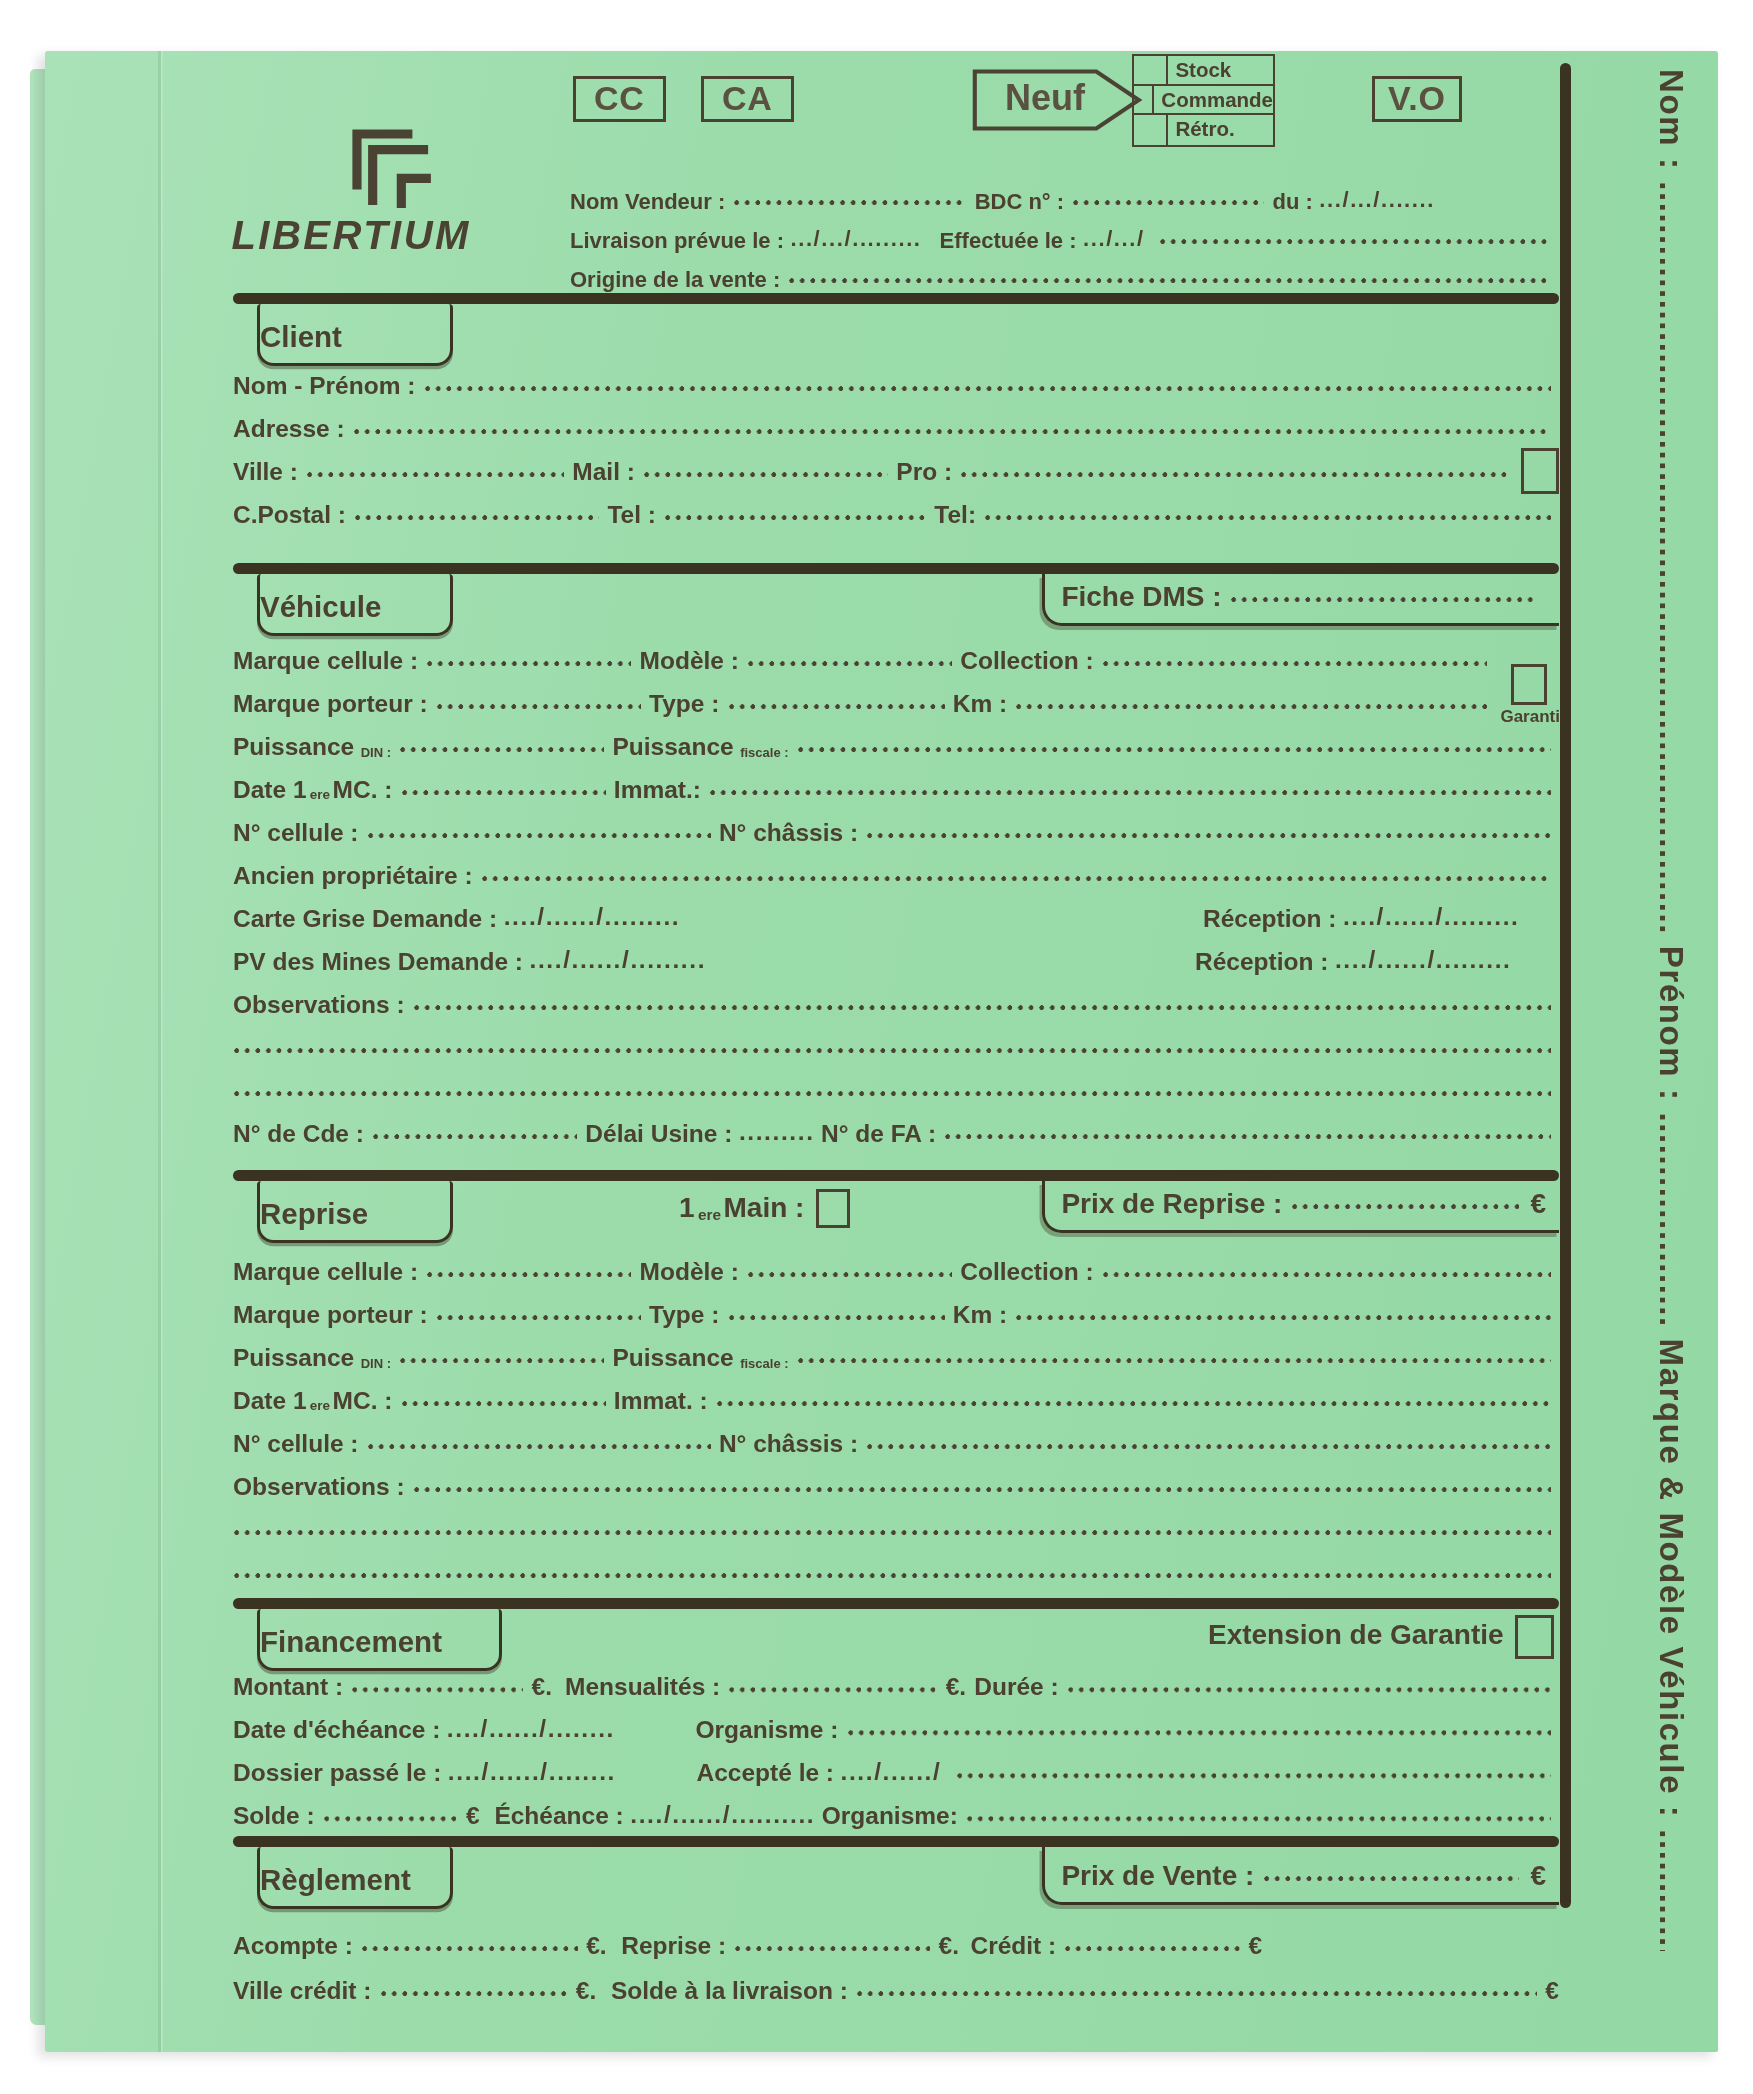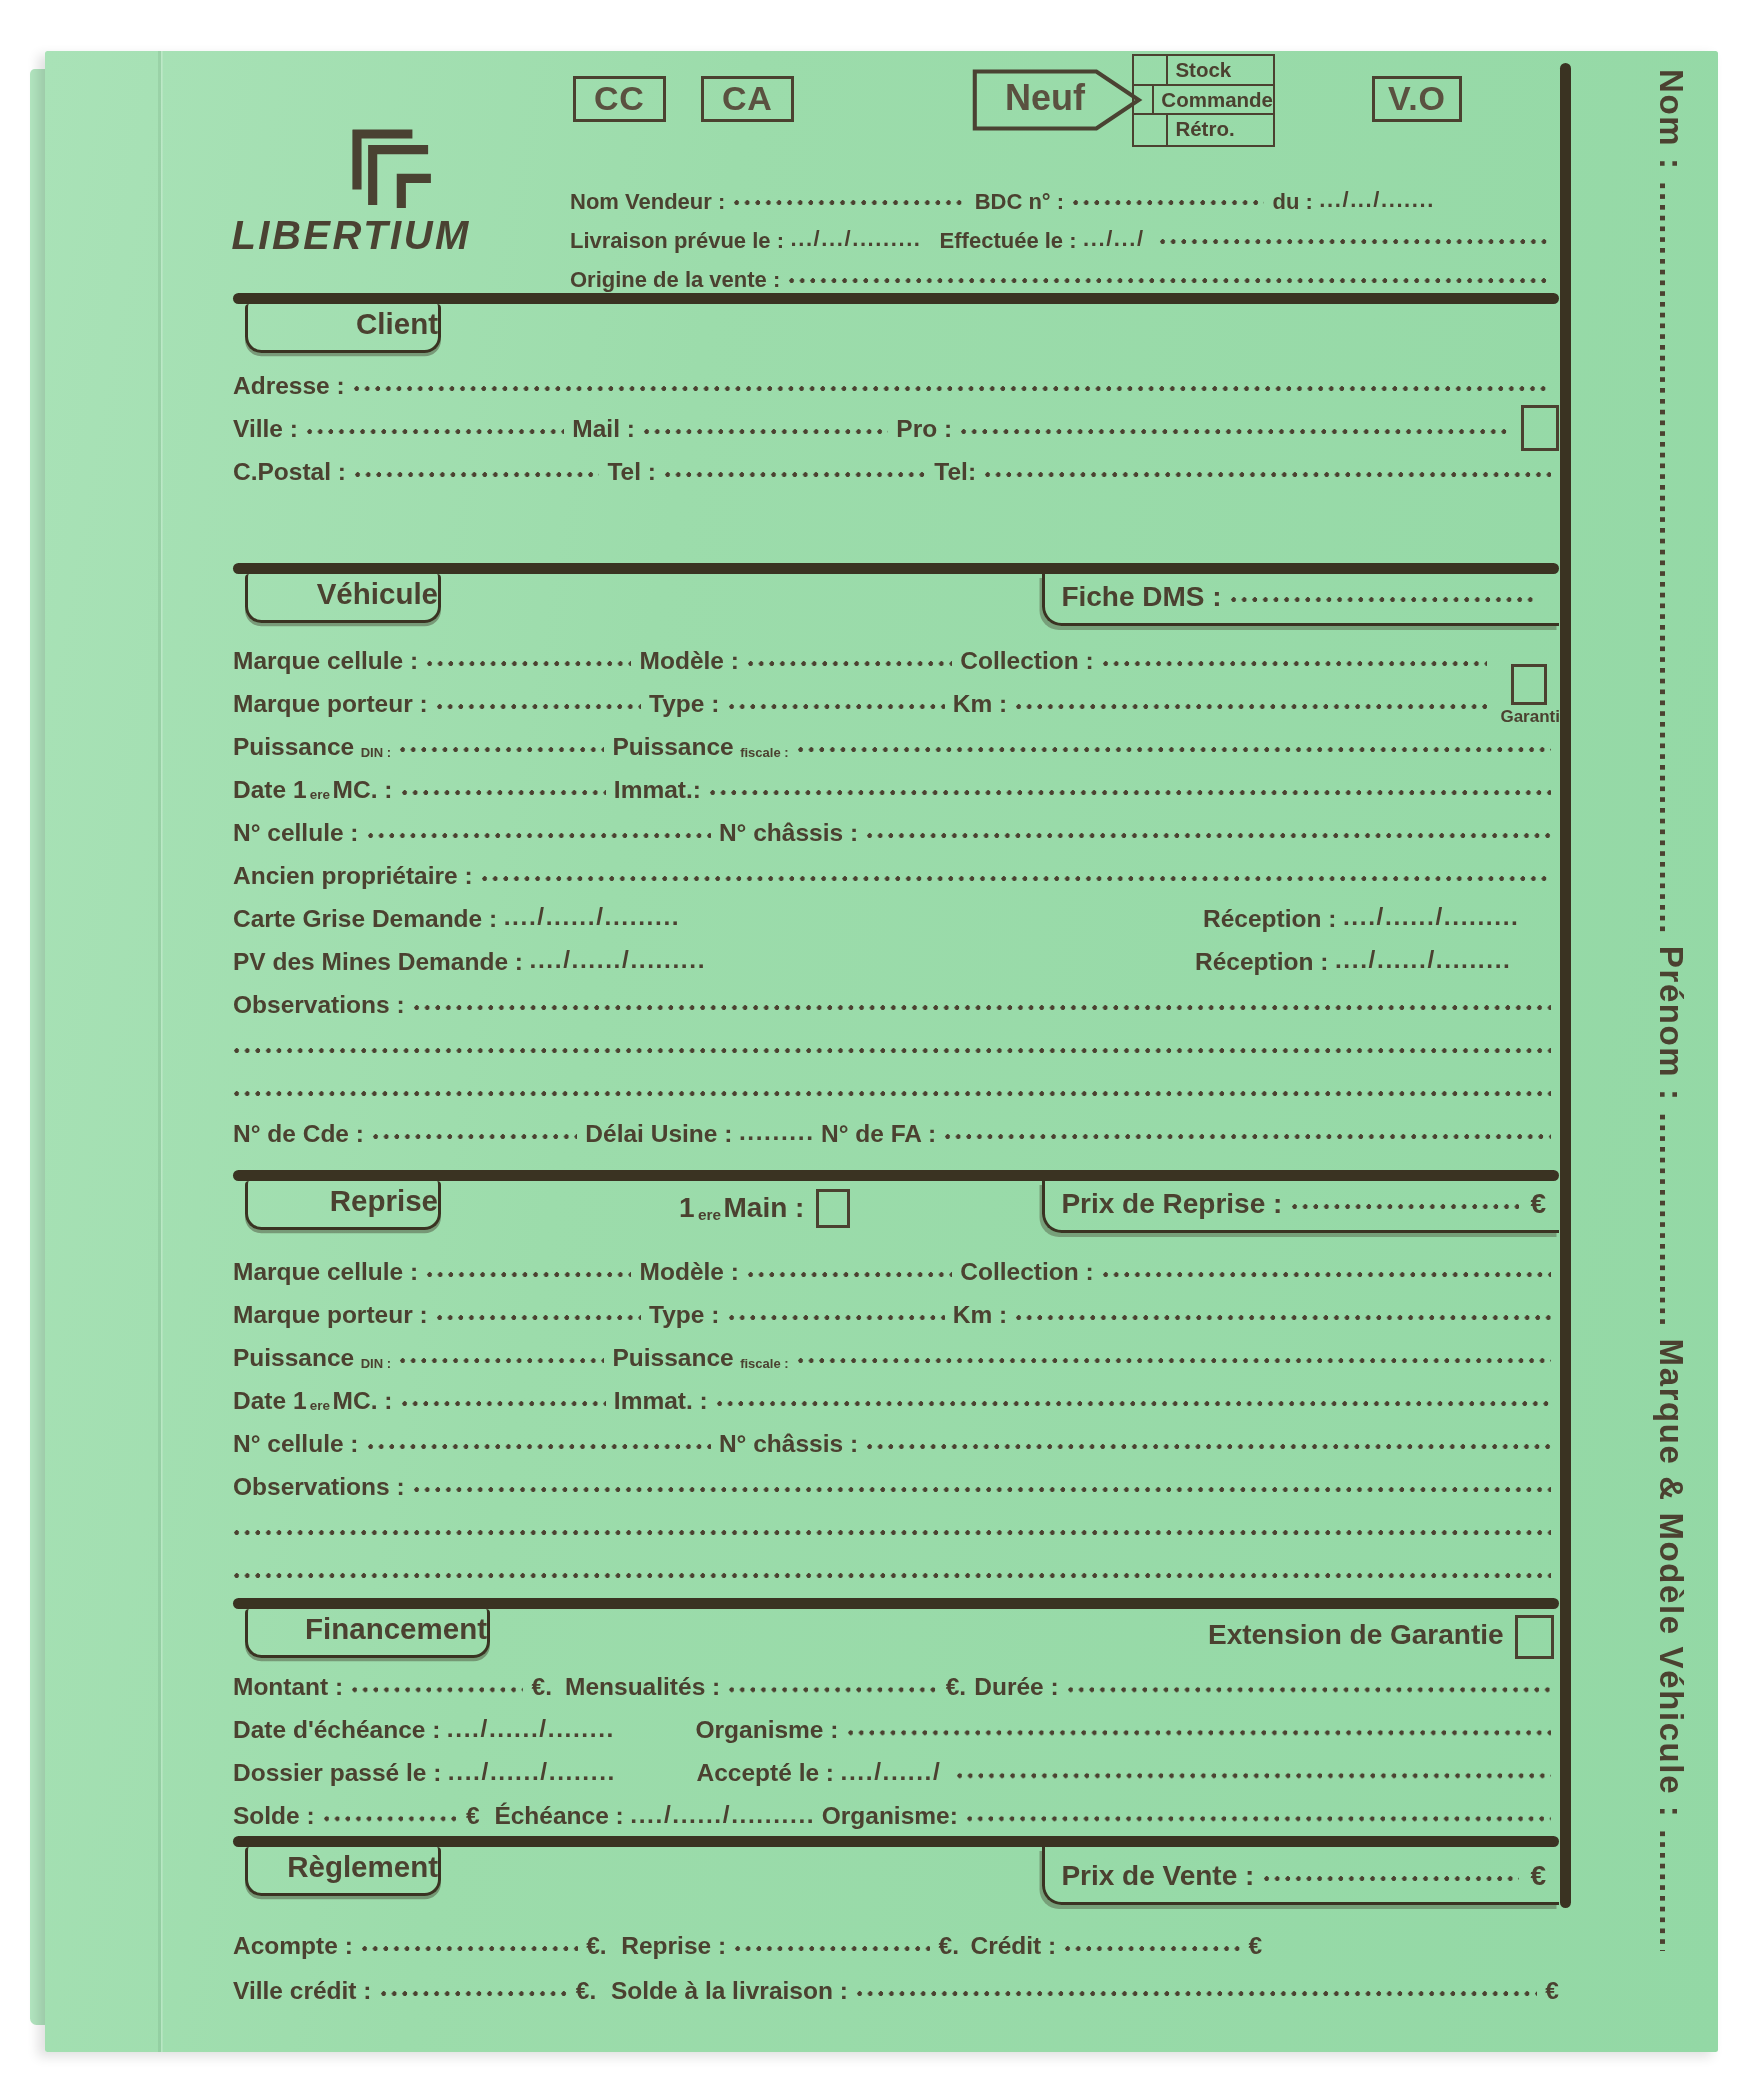--- a/index.html
+++ b/index.html
@@ -43,24 +43,24 @@
     font-size:33px;font-weight:bold;letter-spacing:1.6px;color:var(--ink);
     overflow:hidden;white-space:nowrap;
   }
   .sidebar span{display:inline;}
   
   .content{position:absolute;left:188px;top:0;width:1326px;height:2001px;}
   .sec{position:absolute;left:0;width:1326px;}
   .rule{height:10.6px;background:var(--bar);border-radius:5.7px;}
   .tabline{position:relative;}
   .tab{
-    display:inline-block;margin-left:12px;width:196px;text-align:right;
+    display:inline-block;margin-left:24px;width:196px;text-align:left;
     border:3.3px solid var(--bar);border-top:none;
     border-radius:4.1px 4.1px 16.4px 16.4px;
-    padding:3px 0 9px 0;
+    padding:16px 0 9px 0;
     font-size:29.5px;font-weight:bold;color:var(--ink);
     box-shadow:0 3.3px 0 rgba(58,51,34,0.4);
     background:transparent;
   }
   .tab-right{
     position:absolute;right:0;top:0;width:517px;
     border:3.3px solid var(--bar);border-top:none;border-right:none;
     border-radius:0 0 0 19.6px;
     padding:8.2px 13px 11.5px 16.4px;
     display:flex;align-items:flex-end;
@@ -208,20 +208,24 @@
       </div>
     </div>
 
     <div class="sec" style="top:242px;">
       <div class="rule"></div>
       <div class="tabline" style="height:47px;">
         <div class="tab">Client</div>
       </div>
       <div class="rows">
         <div class="row">
+          <span class="lbl">Nom - Prénom :</span>
+          <span class="ld"></span>
+        </div>
+        <div class="row">
           <span class="lbl">Adresse :</span>
           <span class="ld"></span>
         </div>
         <div class="row">
           <span class="lbl">Ville :</span>
           <span class="ld" style="flex:0 0 258px;"></span>
           <span class="lbl">Mail :</span>
           <span class="ld" style="flex:0 0 245px;"></span>
           <span class="lbl">Pro :</span>
           <span class="ld"></span>

